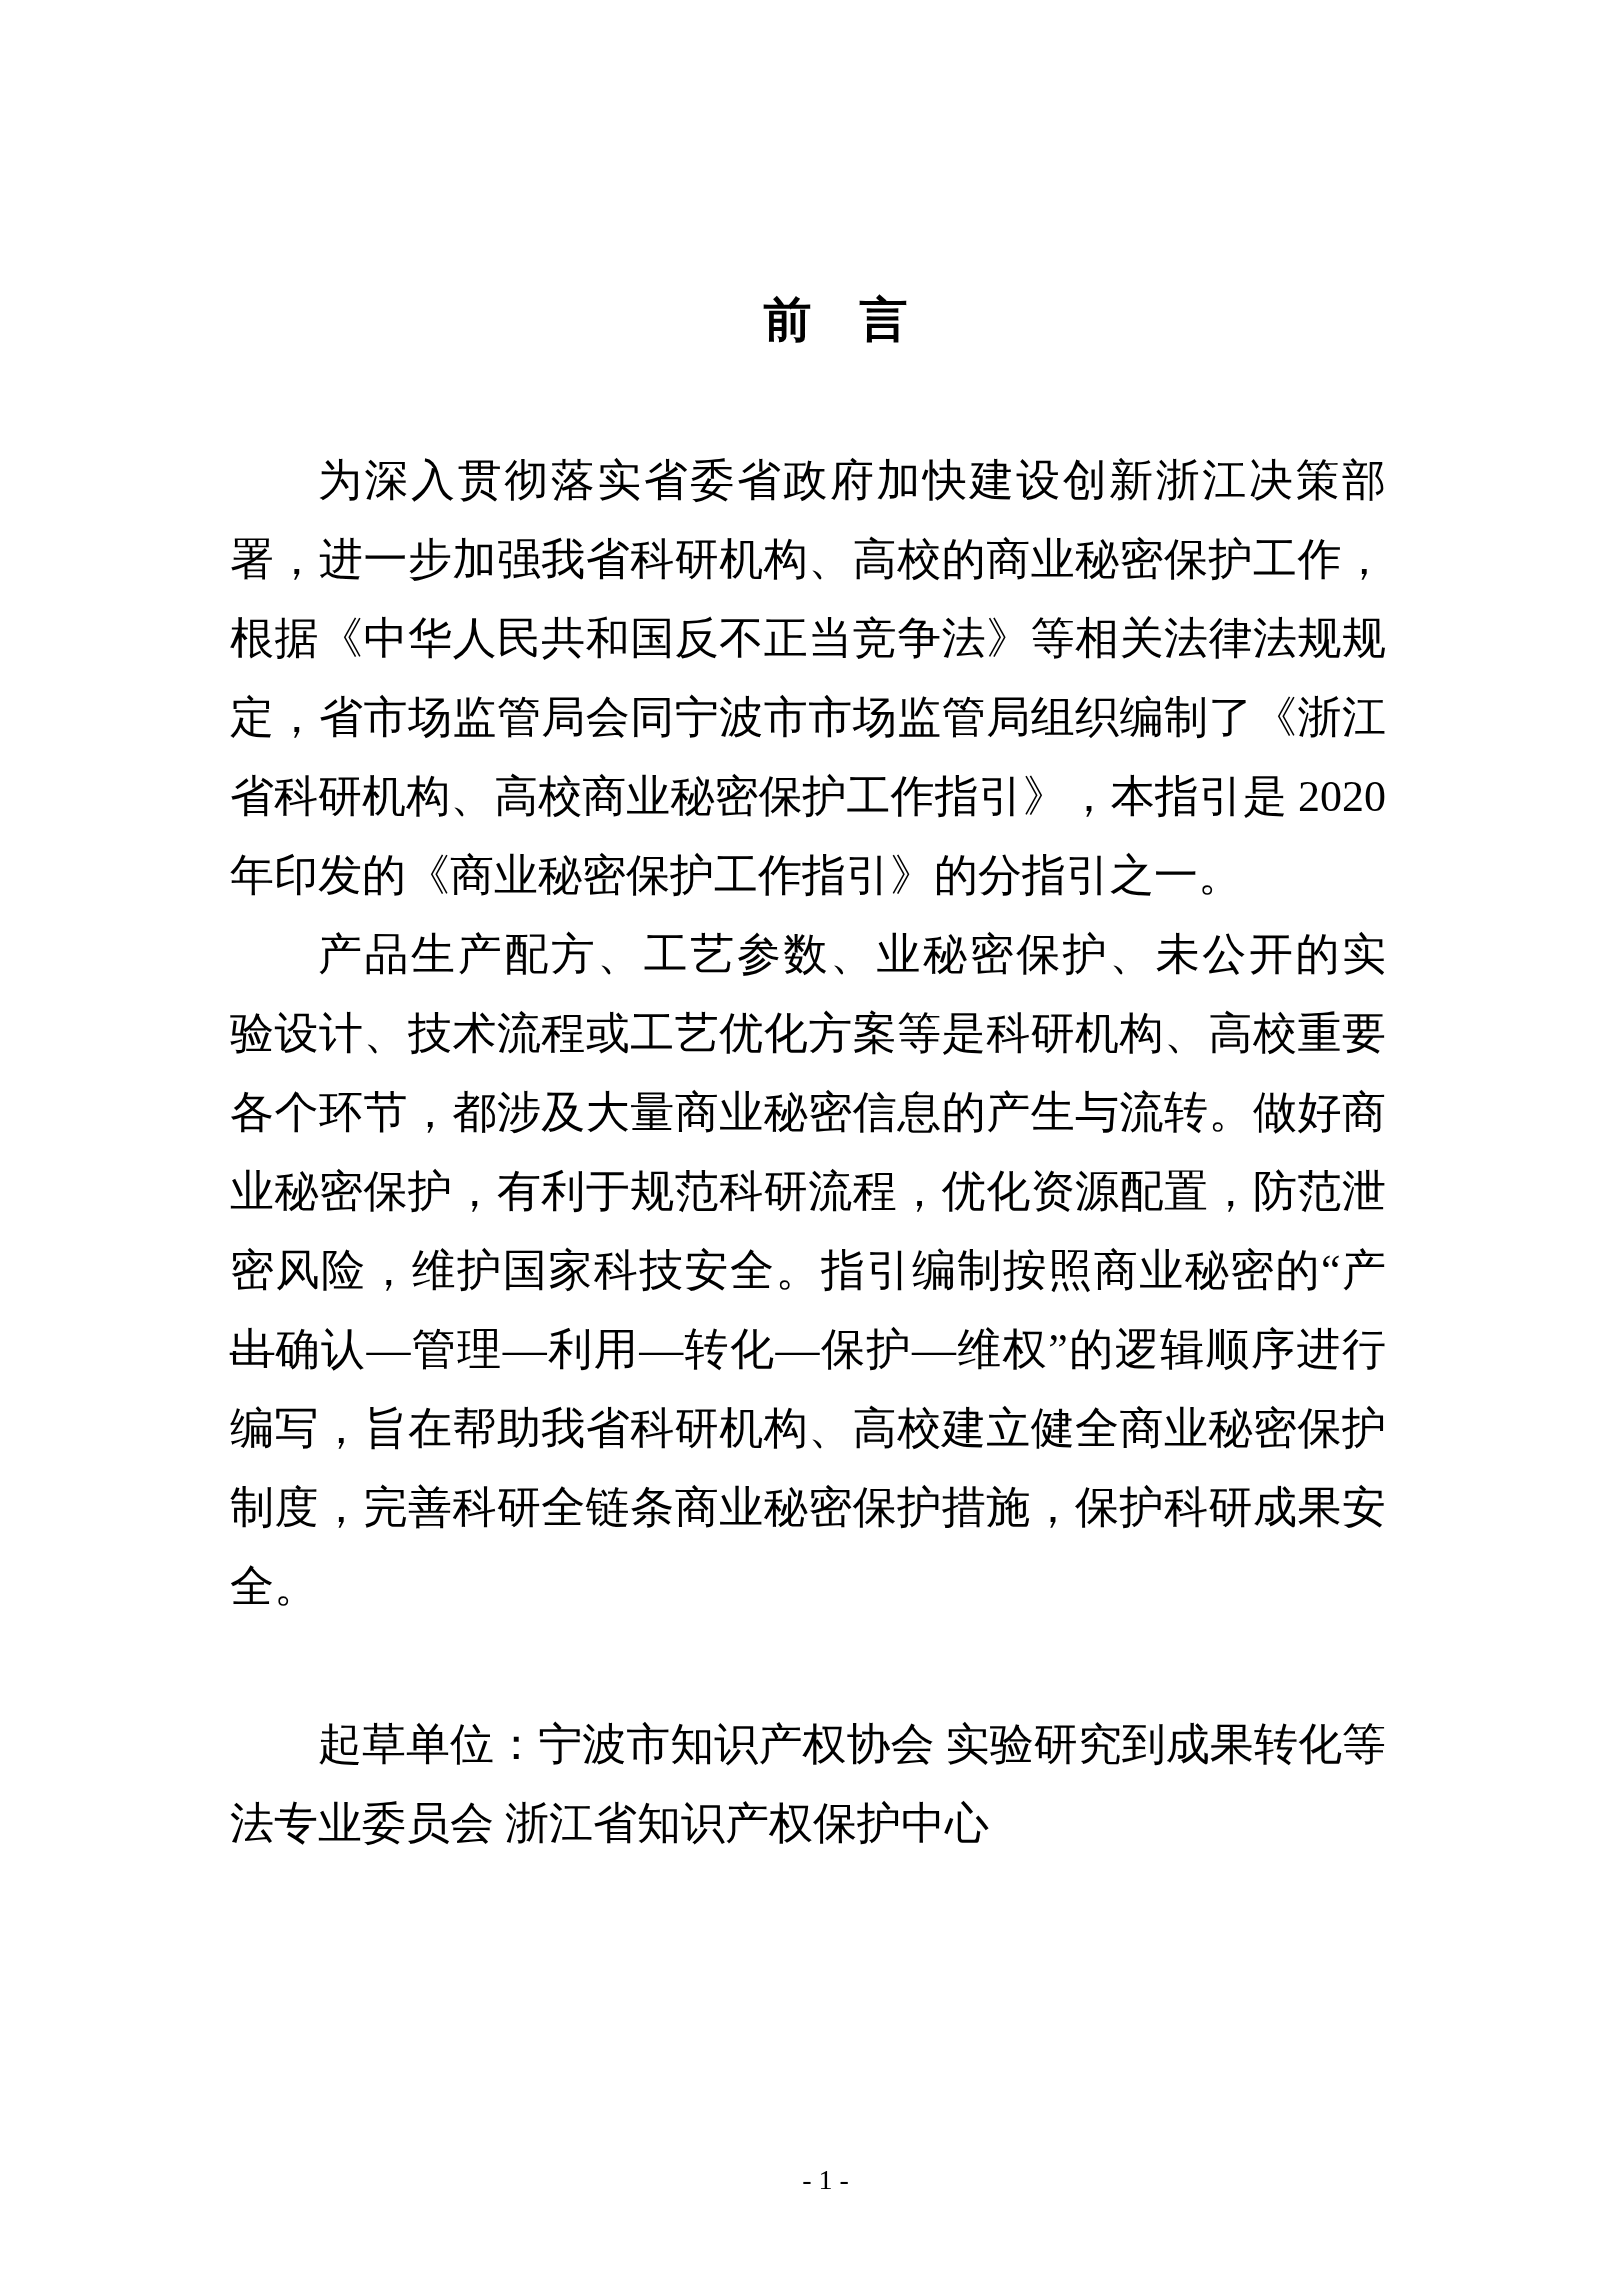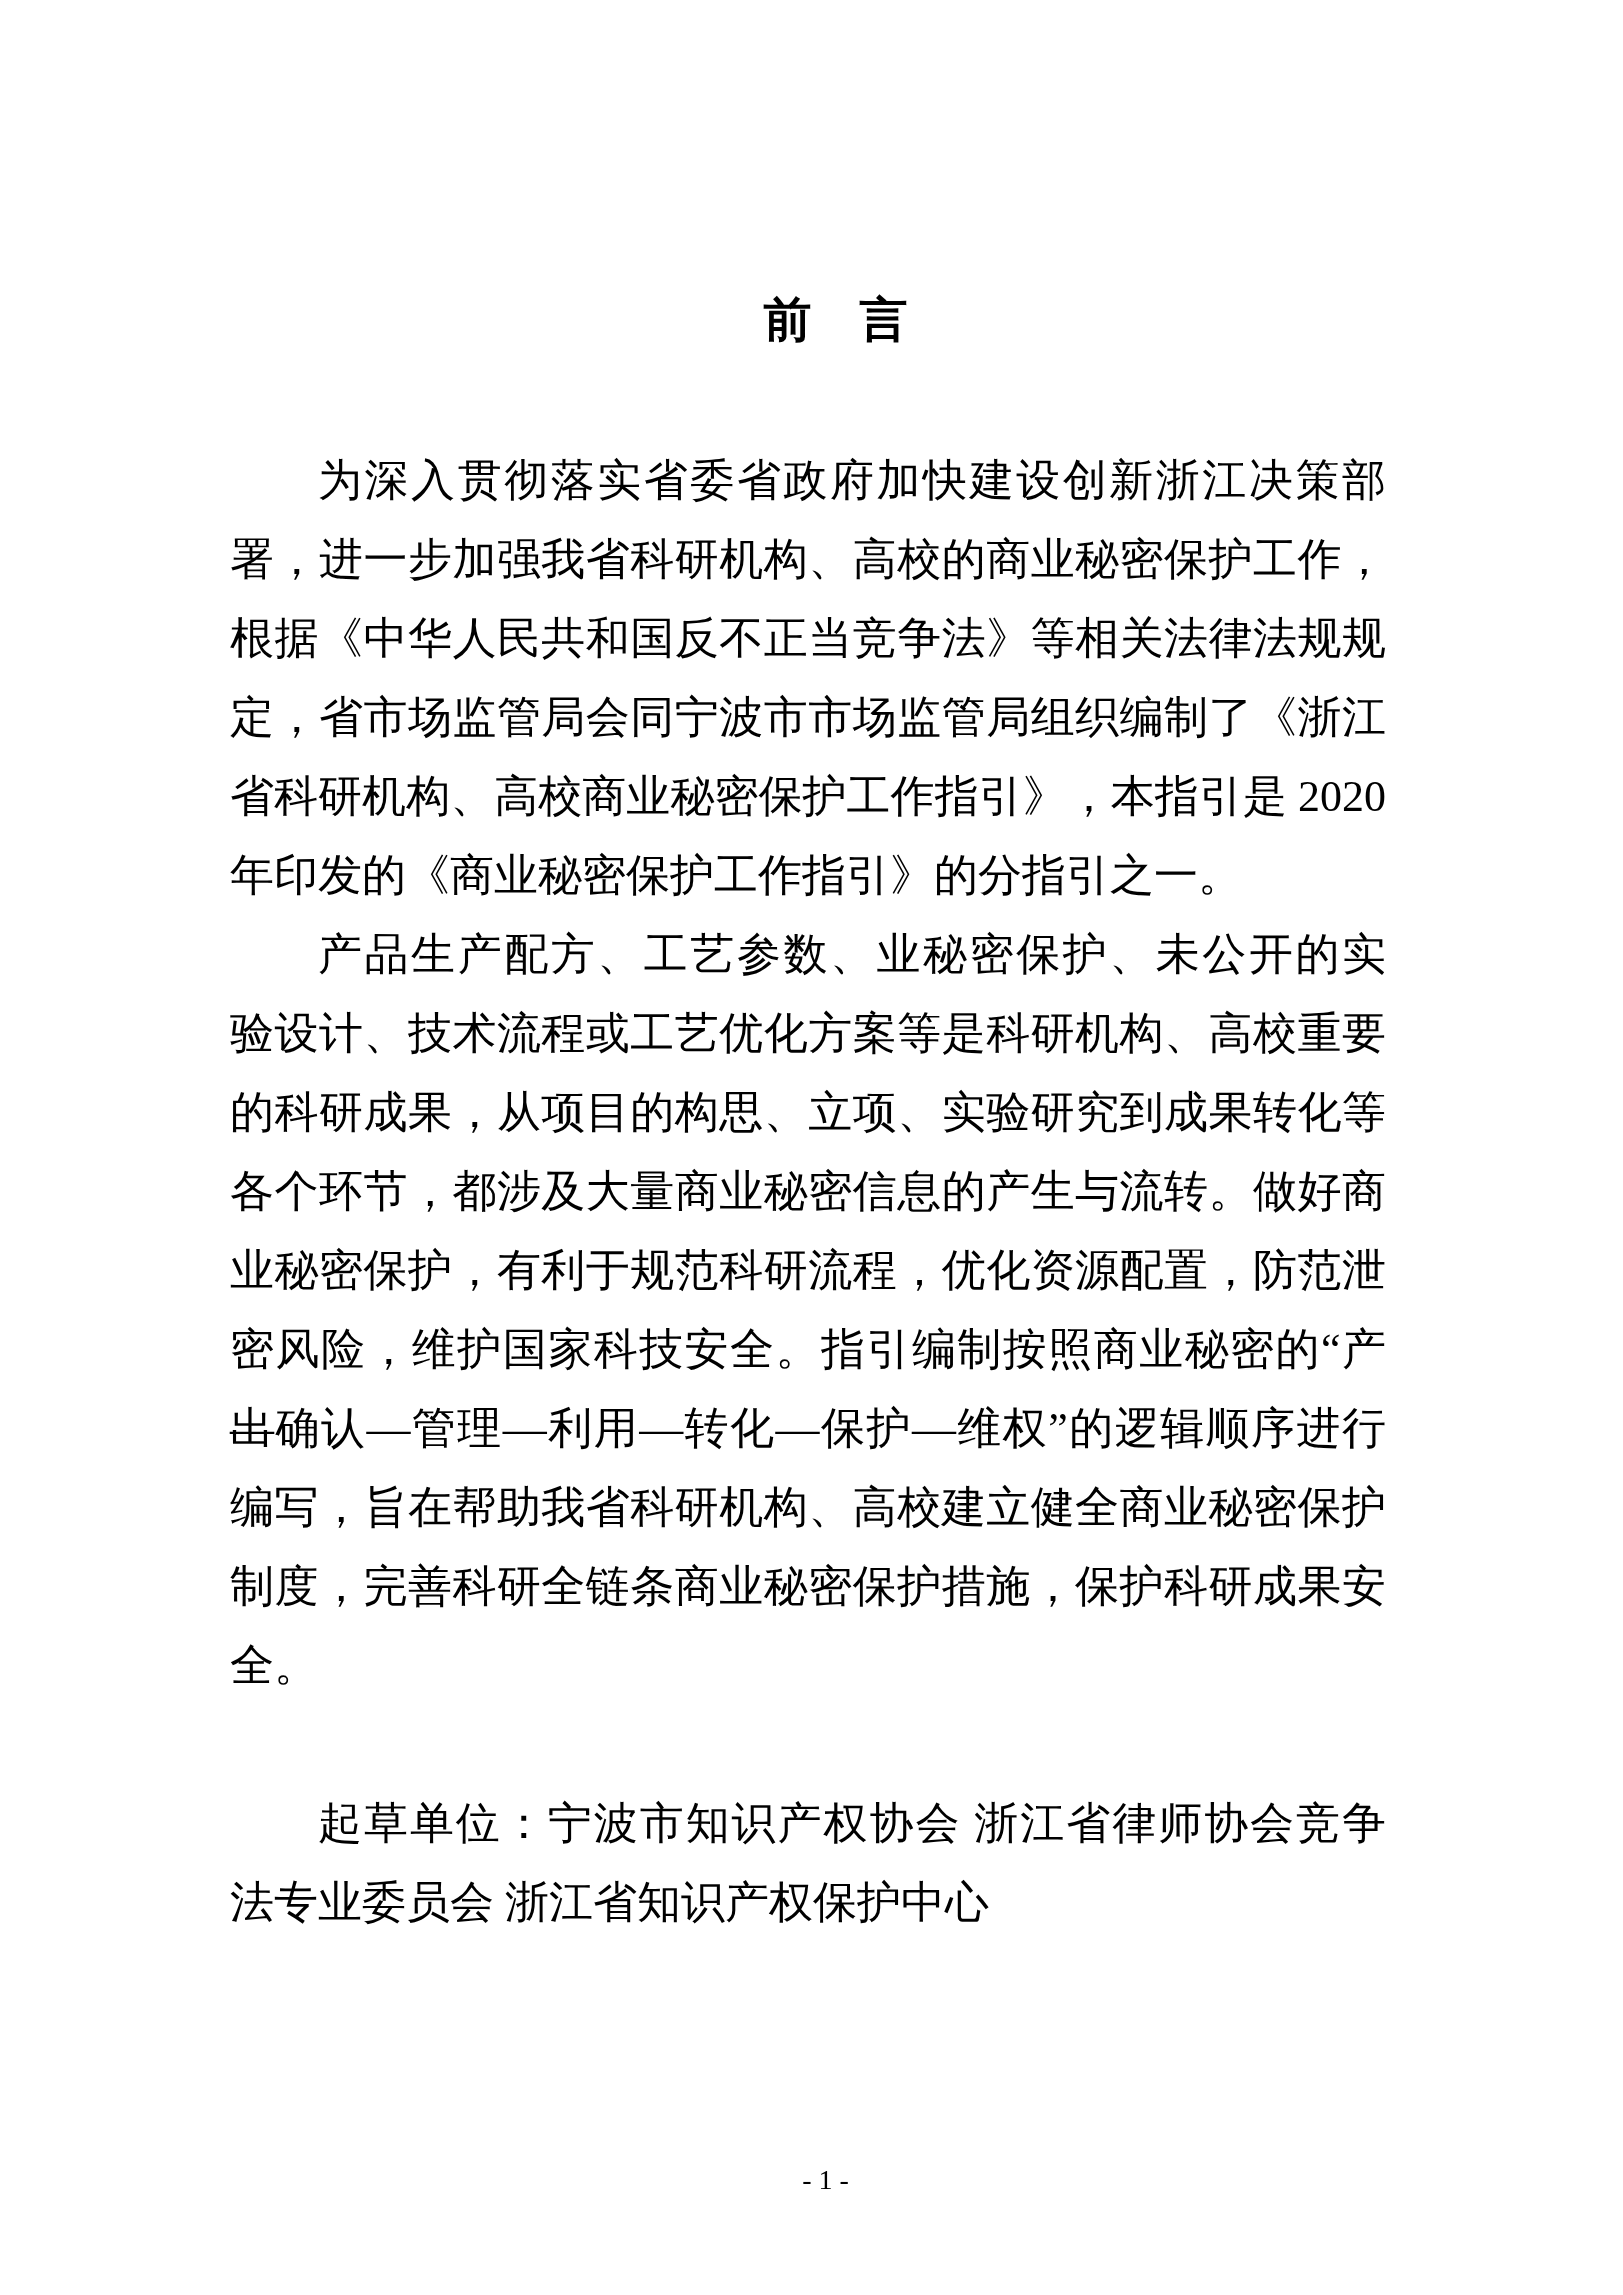--- a/index.html
+++ b/index.html
@@ -79,29 +79,28 @@
 
   <div class="doc-body">
     <p class="line indent justify">为深入贯彻落实省委省政府加快建设创新浙江决策部</p>
     <p class="line justify">署，进一步加强我省科研机构、高校的商业秘密保护工作，</p>
     <p class="line justify">根据《中华人民共和国反不正当竞争法》等相关法律法规规</p>
     <p class="line justify">定，省市场监管局会同宁波市市场监管局组织编制了《浙江</p>
     <p class="line justify">省科研机构、高校商业秘密保护工作指引》，本指引是 2020</p>
     <p class="line">年印发的《商业秘密保护工作指引》的分指引之一。</p>
     <p class="line indent justify">产品生产配方、工艺参数、业秘密保护、未公开的实</p>
     <p class="line justify">验设计、技术流程或工艺优化方案等是科研机构、高校重要</p>
-    <p class="line justify">的科研成果，从项目的构思、立项、实验研究到成果转化等</p>
     <p class="line justify">各个环节，都涉及大量商业秘密信息的产生与流转。做好商</p>
     <p class="line justify">业秘密保护，有利于规范科研流程，优化资源配置，防范泄</p>
     <p class="line justify">密风险，维护国家科技安全。指引编制按照商业秘密的“产出</p>
     <p class="line justify">—确认—管理—利用—转化—保护—维权”的逻辑顺序进行</p>
     <p class="line justify">编写，旨在帮助我省科研机构、高校建立健全商业秘密保护</p>
     <p class="line justify">制度，完善科研全链条商业秘密保护措施，保护科研成果安</p>
     <p class="line">全。</p>
-    <p class="line indent justify gap-before">起草单位：宁波市知识产权协会 浙江省律师协会竞争</p>
+    <p class="line indent justify gap-before">起草单位：宁波市知识产权协会 实验研究到成果转化等</p>
     <p class="line">法专业委员会 浙江省知识产权保护中心</p>
   </div>
 
   <div class="page-footer">
     <span>- 1 -</span>
   </div>
 
 </div>
 
 

